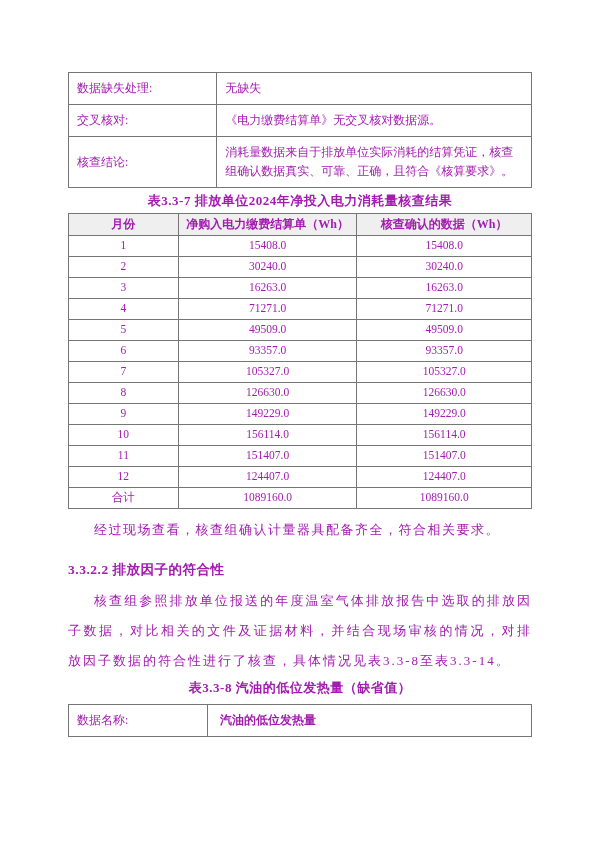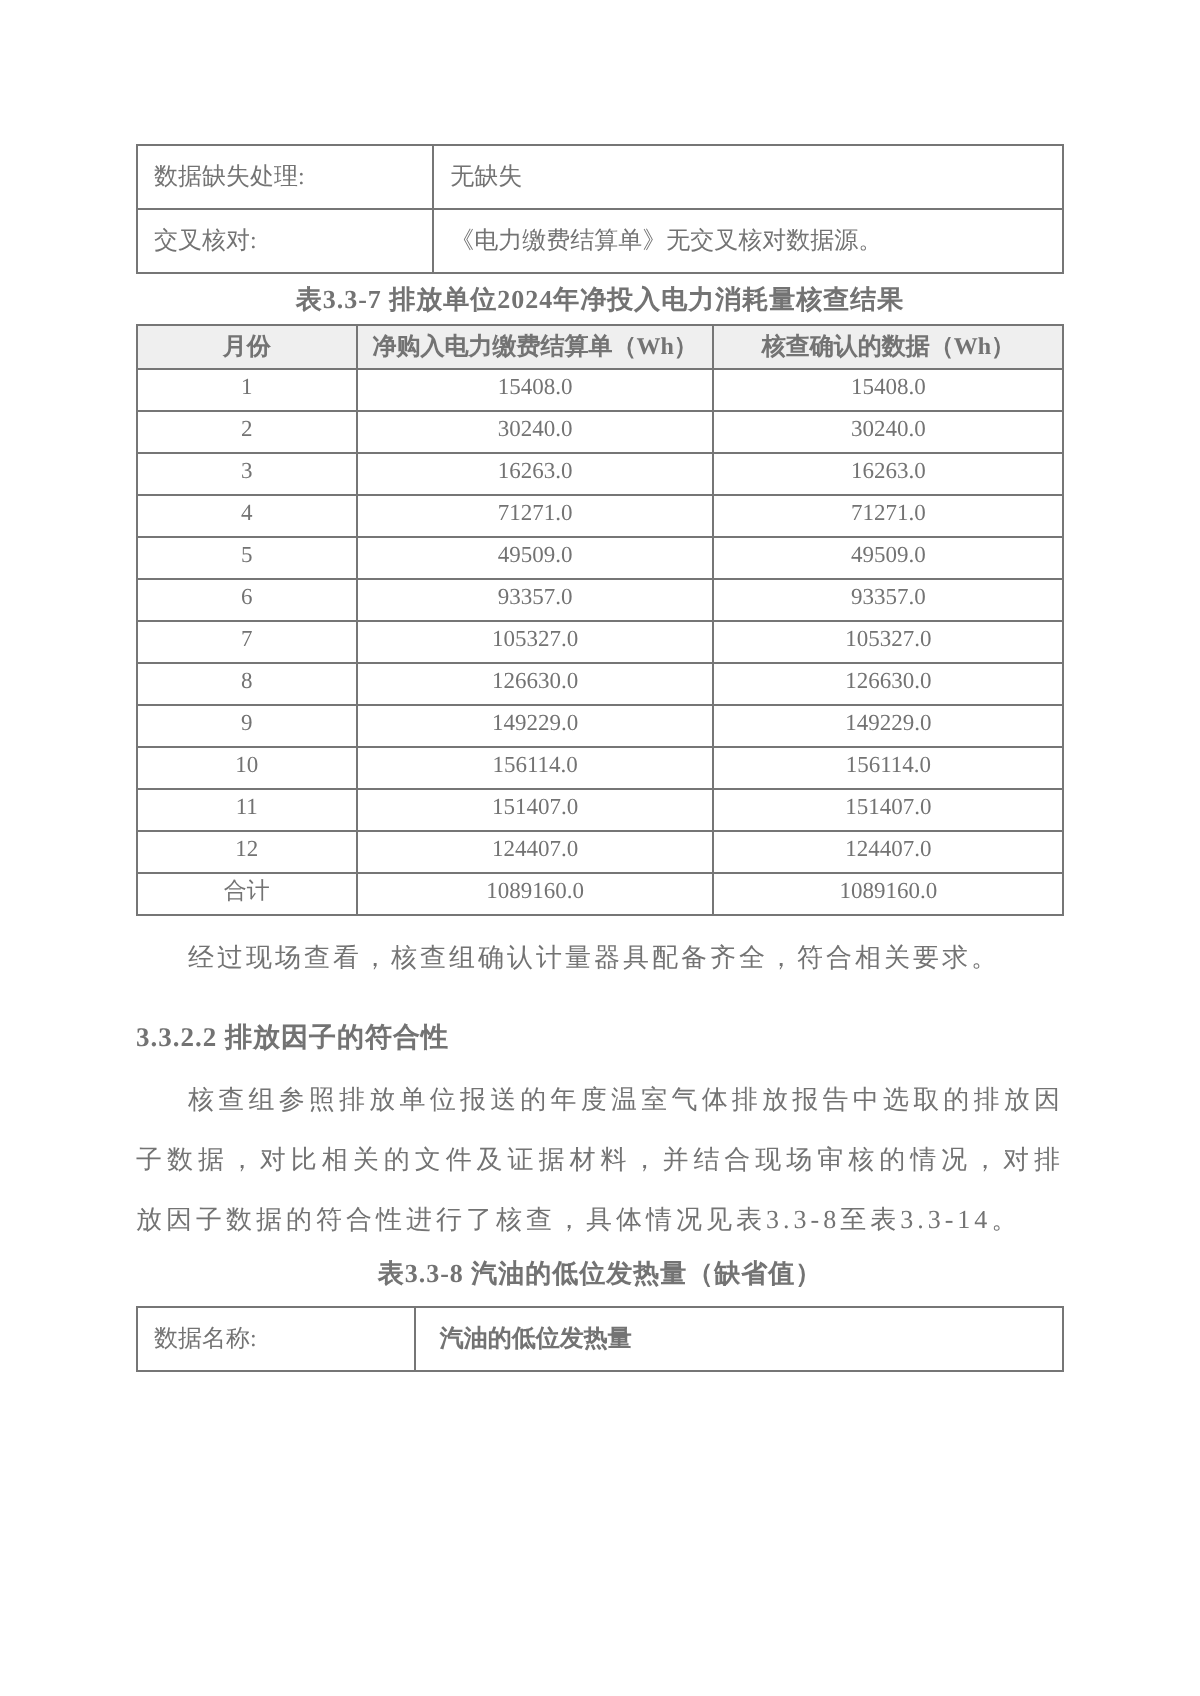--- a/index.html
+++ b/index.html
@@ -4,21 +4,21 @@
 <style>
   * { margin: 0; padding: 0; box-sizing: border-box; }
   html, body { background: #ffffff; }
   .page {
     position: relative;
     width: 600px;
     height: 848px;
     margin: 0 auto;
     background: #ffffff;
     font-family: "Liberation Serif", "DejaVu Serif", serif;
-    color: #737373;
+    color: #a21caf;
     padding: 72px 68px 0 68px;
     overflow: hidden;
   }
   table {
     width: 100%;
     border-collapse: collapse;
     table-layout: fixed;
   }
   td, th {
     border: 1px solid #767676;
@@ -99,20 +99,24 @@
 
   <table class="kv-table">
     <tbody>
         <tr>
           <td>数据缺失处理:</td>
           <td>无缺失</td>
         </tr>
         <tr>
           <td>交叉核对:</td>
           <td>《电力缴费结算单》无交叉核对数据源。</td>
+        </tr>
+        <tr>
+          <td>核查结论:</td>
+          <td>消耗量数据来自于排放单位实际消耗的结算凭证，核查组确认数据真实、可靠、正确，且符合《核算要求》。</td>
         </tr>
       </tbody>
   </table>
 
   <div class="tbl-title">表3.3-7 排放单位2024年净投入电力消耗量核查结果</div>
 
   <table class="data-table">
     <thead>
       <tr>
         <th>月份</th>

